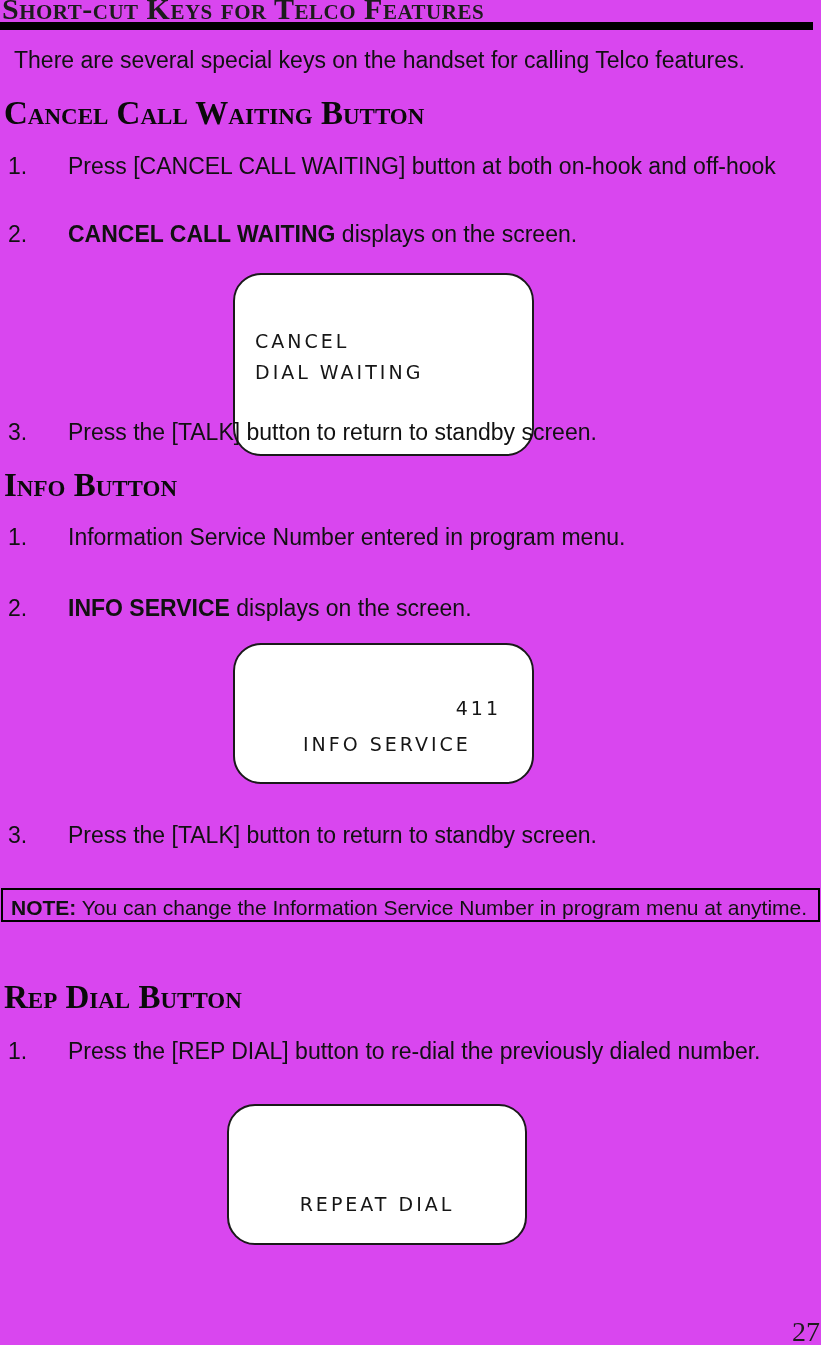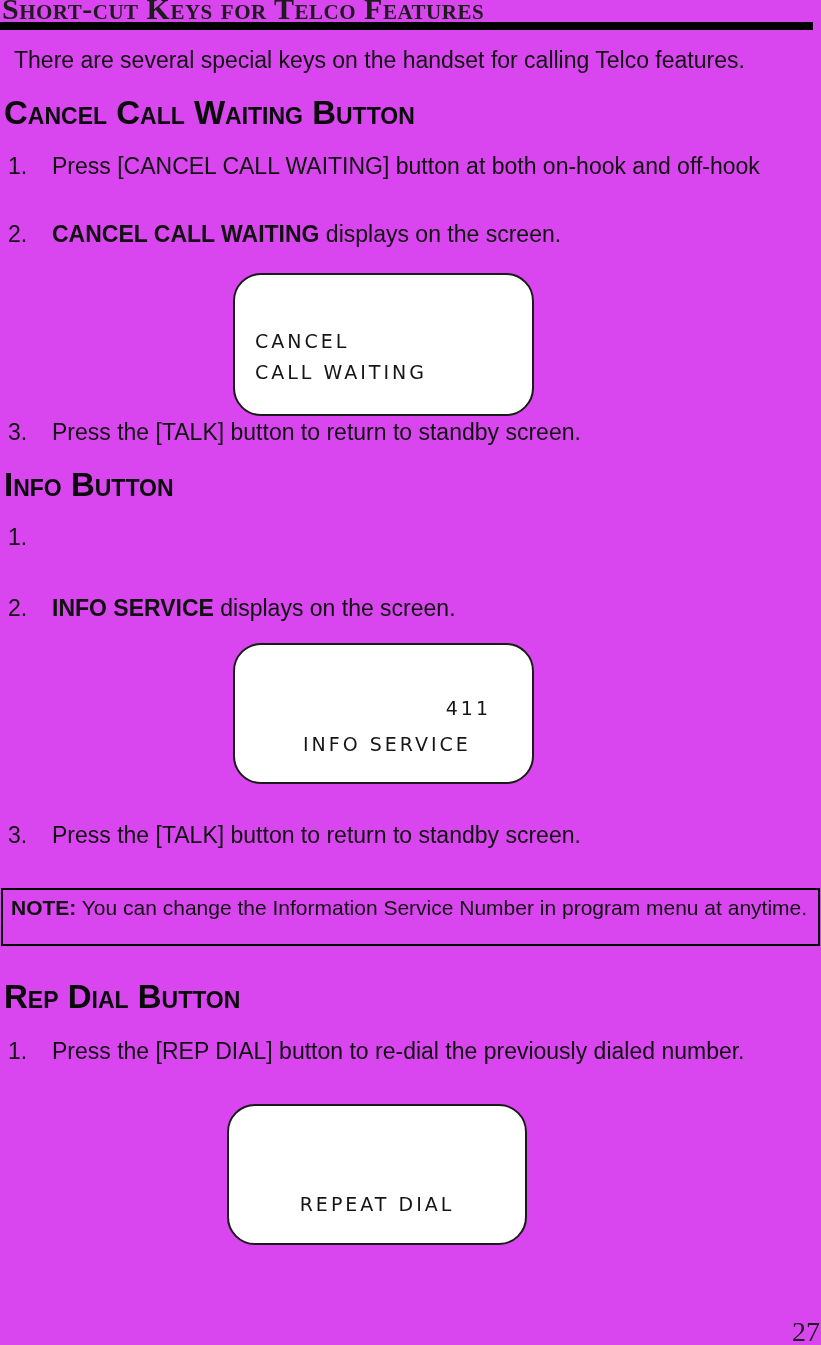--- a/index.html
+++ b/index.html
@@ -36,21 +36,21 @@
     position: absolute;
     left: 14px; top: 44px;
     margin: 0;
     line-height: 33px;
     white-space: nowrap;
   }
   .h2 {
     position: absolute;
     left: 4px;
     margin: 0;
-    font-family: Liberation Sans, sans-serif;
+    font-family: Liberation Serif, serif;
     font-variant: small-caps;
     font-weight: bold;
     font-size: 33px;
     line-height: 38px;
     color: #0a0a0a;
     white-space: nowrap;
   }
   .h2-cancel { top: 94px; }
   .h2-info   { top: 466px; }
   .h2-rep    { top: 978px; }
@@ -60,56 +60,56 @@
     width: 821px;
     display: flex;
     line-height: 33px;
   }
   .step .num {
     flex: 0 0 52px;
     box-sizing: border-box;
     padding-left: 8px;
   }
   .step .text { flex: 1; }
-  .line { display: block; white-space: nowrap; }
+  .line { display: block; white-space: nowrap; margin-left: 16px; }
   .s1 { top: 150px; }
   .s2 { top: 218px; }
   .s3 { top: 416px; }
   .s4 { top: 521px; }
   .s5 { top: 592px; }
   .s6 { top: 819px; }
   .s7 { top: 1035px; }
   .bold { font-weight: bold; }
   .lcd {
     position: absolute;
     box-sizing: border-box;
     border: 2px solid #1a1a1a;
     border-radius: 28px;
     background: #fff;
     font-family: "DejaVu Sans", sans-serif;
     font-size: 19px;
     letter-spacing: 3px;
     color: #161616;
   }
-  .lcd1 { left: 233px; top: 273px;  width: 301px; height: 143px; }
+  .lcd1 { left: 233px; top: 273px;  width: 301px; height: 183px; }
   .lcd2 { left: 233px; top: 643px;  width: 301px; height: 141px; }
   .lcd3 { left: 227px; top: 1104px; width: 300px; height: 141px; }
   .lcd-line { position: absolute; white-space: nowrap; }
   .lcd1-l1 { left: 20px; top: 55px; }
   .lcd1-l2 { left: 20px; top: 86px; }
-  .lcd2-num { left: 0; top: 52px; width: 100%; text-align: right; padding-right: 41px; box-sizing: border-box; }
+  .lcd2-num { left: 0; top: 52px; width: 100%; text-align: right; padding-right: 31px; box-sizing: border-box; }
   .lcd2-label { left: 68px; top: 88px; }
   .lcd3-label { left: 0; top: 87px; width: 100%; text-align: center; }
   .note {
     position: absolute;
     left: 1px; top: 888px;
     box-sizing: border-box;
     width: 819px;
     border: 2px solid #000;
-    padding: 5px 8px 24px 8px;
+    padding: 5px 8px 0 8px;
     font-size: 21px;
     line-height: 25px;
     white-space: nowrap;
   }
   .pagenum {
     position: absolute;
     left: 792px; top: 1316px;
     font-family: "Liberation Serif", "DejaVu Serif", serif;
     font-size: 28px;
     color: #1c1c1c;
@@ -136,35 +136,36 @@
 
   <div class="step s2">
     <span class="num">2.</span>
     <span class="text">
       <span class="line"><span class="bold">CANCEL CALL WAITING</span><span> displays on the screen.</span></span>
     </span>
   </div>
 
   <div class="lcd lcd1">
     <div class="lcd-line lcd1-l1">CANCEL</div>
-    <div class="lcd-line lcd1-l2">CALL WAITING</div>
+    <div class="lcd-line lcd1-l2">DIAL WAITING</div>
   </div>
 
   <div class="step s3">
     <span class="num">3.</span>
     <span class="text">
       <span class="line">Press the [TALK] button to return to standby screen.</span>
     </span>
   </div>
 
   <h2 class="h2 h2-info">Info Button</h2>
 
   <div class="step s4">
     <span class="num">1.</span>
     <span class="text">
+      <span class="line">Information Service Number entered in program menu.</span>
     </span>
   </div>
 
   <div class="step s5">
     <span class="num">2.</span>
     <span class="text">
       <span class="line"><span class="bold">INFO SERVICE</span><span> displays on the screen.</span></span>
     </span>
   </div>
 

